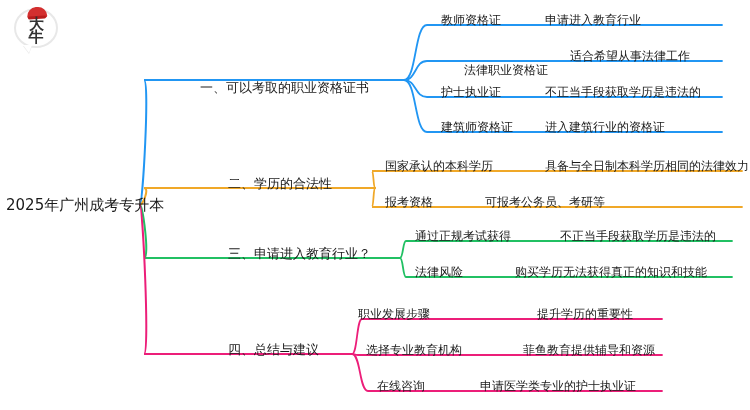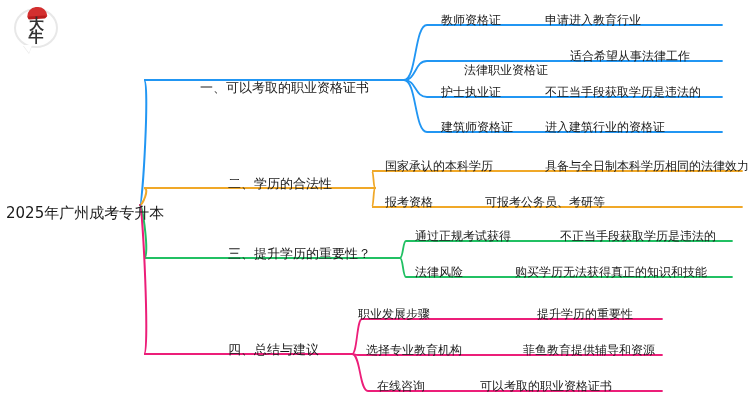--- a/index.html
+++ b/index.html
@@ -118,21 +118,20 @@
 
   
   .node {
     position: absolute;
     white-space: nowrap;
     line-height: 1;
   }
   .root-node {
     font-size: 15px;
     color: #1a1a1a;
-    margin-top: 8px;
   }
   .branch-node {
     font-size: 13px;
     color: #1a1a1a;
   }
   .leaf-label {
     position: absolute;
     font-size: 12px;
     color: #1a1a1a;
     white-space: nowrap;
@@ -189,25 +188,25 @@
     <div class="leaf-desc" style="left: 570px; top: 50px;">适合希望从事法律工作</div>
     <div class="leaf-label" style="left: 441px; top: 86px;">护士执业证</div>
     <div class="leaf-desc" style="left: 545px; top: 86px;">不正当手段获取学历是违法的</div>
     <div class="leaf-label" style="left: 441px; top: 121px;">建筑师资格证</div>
     <div class="leaf-desc" style="left: 545px; top: 121px;">进入建筑行业的资格证</div>
     <div class="node branch-node" style="left: 228px; top: 177px;">二、学历的合法性</div>
     <div class="leaf-label" style="left: 385px; top: 160px;">国家承认的本科学历</div>
     <div class="leaf-desc" style="left: 545px; top: 160px;">具备与全日制本科学历相同的法律效力</div>
     <div class="leaf-label" style="left: 385px; top: 196px;">报考资格</div>
     <div class="leaf-desc" style="left: 485px; top: 196px;">可报考公务员、考研等</div>
-    <div class="node branch-node" style="left: 228px; top: 247px;">三、提升学历的重要性？</div>
+    <div class="node branch-node" style="left: 228px; top: 247px;">三、申请进入教育行业？</div>
     <div class="leaf-label" style="left: 415px; top: 230px;">通过正规考试获得</div>
     <div class="leaf-desc" style="left: 560px; top: 230px;">不正当手段获取学历是违法的</div>
     <div class="leaf-label" style="left: 415px; top: 266px; text-align: right;">法律风险</div>
     <div class="leaf-desc" style="left: 515px; top: 266px;">购买学历无法获得真正的知识和技能</div>
     <div class="node branch-node" style="left: 228px; top: 343px;">四、总结与建议</div>
     <div class="leaf-label" style="left: 358px; top: 308px;">职业发展步骤</div>
     <div class="leaf-desc" style="left: 497px; top: 308px; margin-left: 40px;">提升学历的重要性</div>
     <div class="leaf-label" style="left: 366px; top: 344px;">选择专业教育机构</div>
     <div class="leaf-desc" style="left: 523px; top: 344px;">菲鱼教育提供辅导和资源</div>
     <div class="leaf-label" style="left: 377px; top: 380px;">在线咨询</div>
-    <div class="leaf-desc" style="left: 480px; top: 380px;">可以考取的职业资格证书</div>
+    <div class="leaf-desc" style="left: 480px; top: 380px;">申请医学类专业的护士执业证</div>
   </div>
 
 </body></html>

